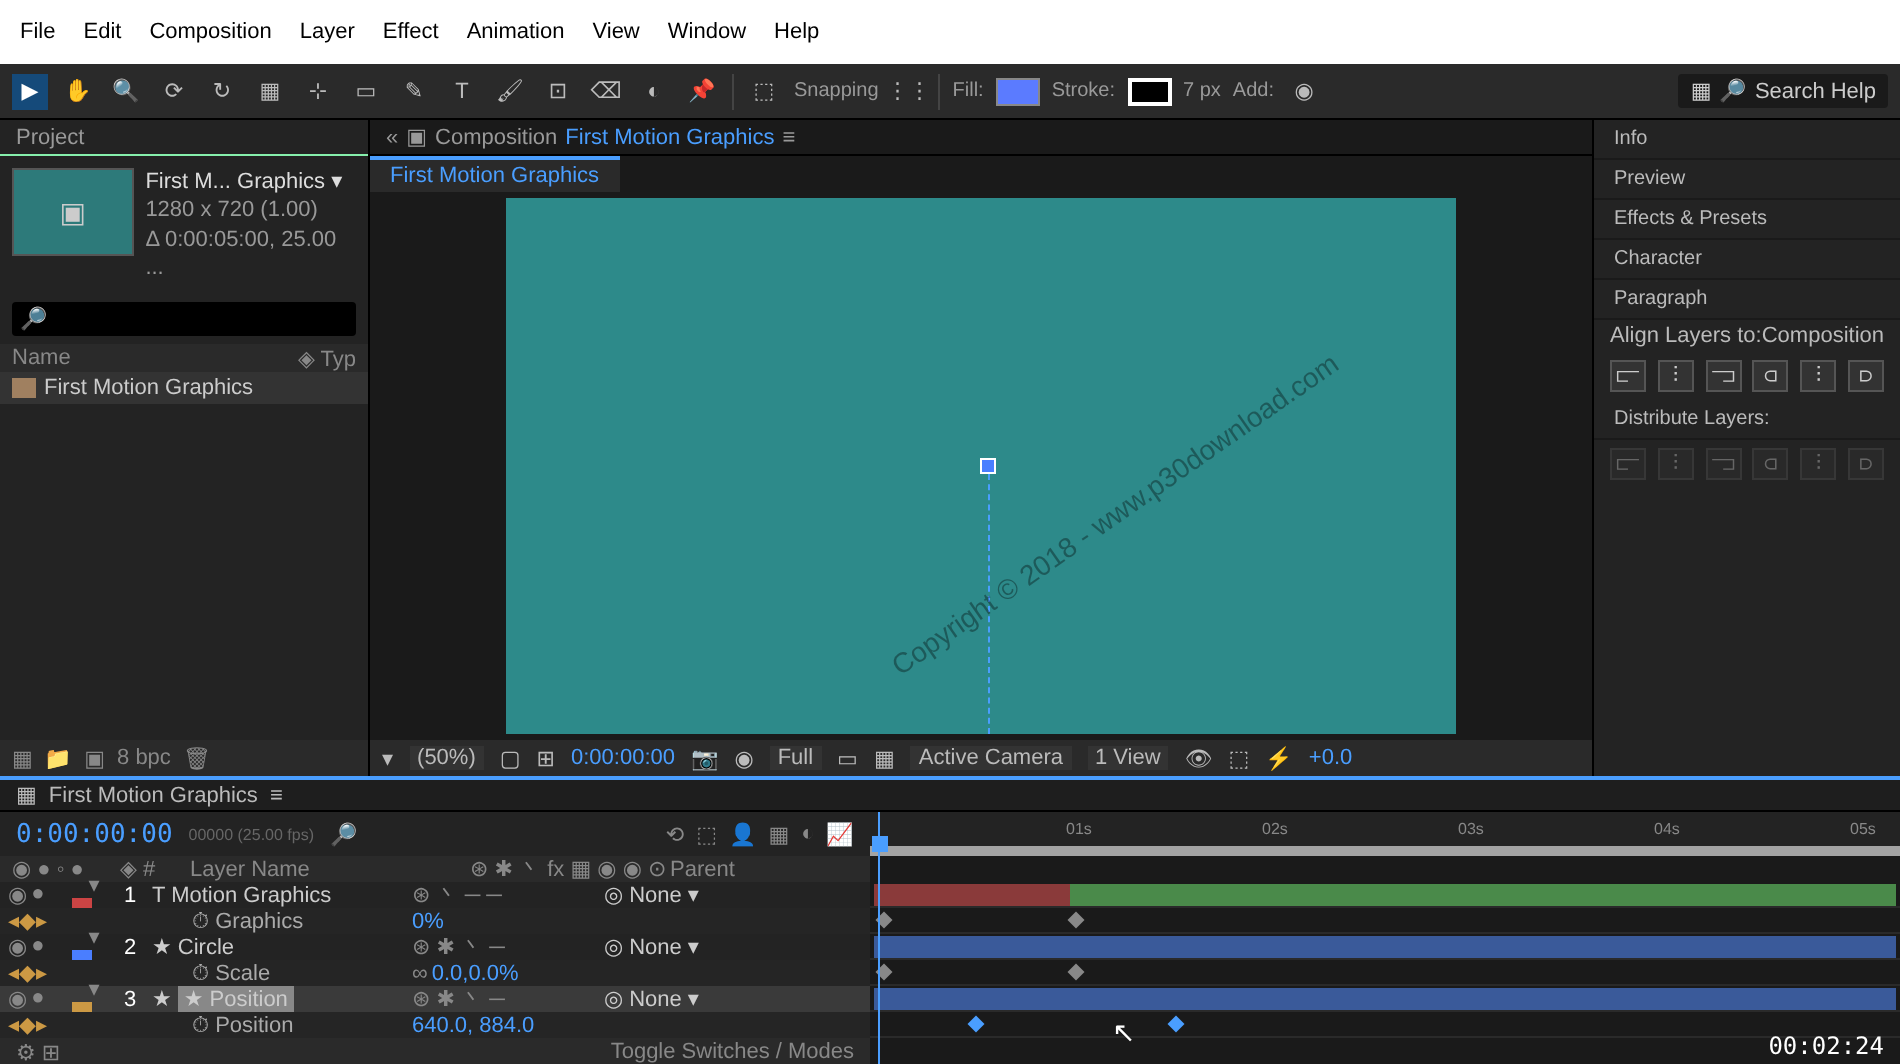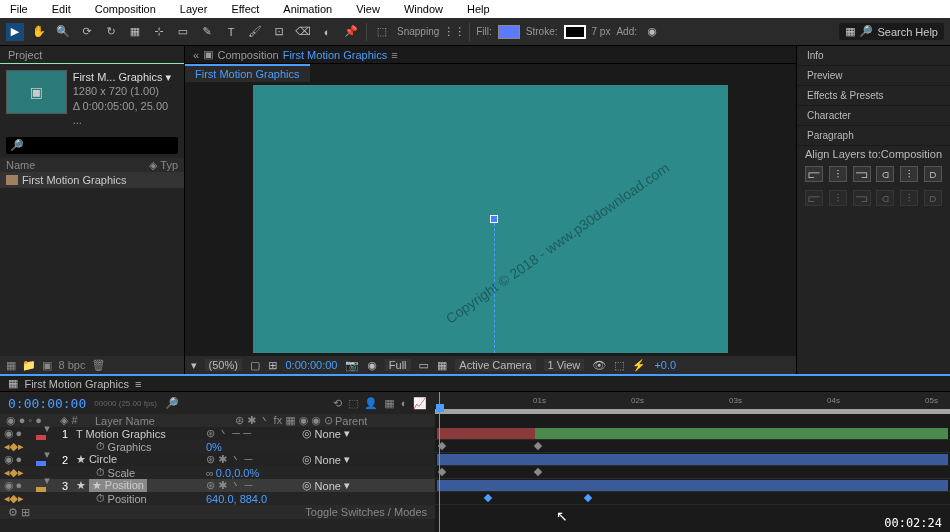--- a/index.html
+++ b/index.html
@@ -1,17 +1,17 @@
 <!DOCTYPE html>
 <html><head>
 <meta charset="utf-8">
 <style>
 *{margin:0;padding:0;box-sizing:border-box;font-family:"Segoe UI",Arial,sans-serif;font-size:11px;user-select:none}
 body{background:#1e1e1e;color:#ccc;width:950px;height:532px;overflow:hidden;position:relative}
-.menubar{background:#fff;color:#000;height:18px;display:flex;align-items:center;padding:0 4px;gap:12px}
+.menubar{background:#fff;color:#000;height:32px;display:flex;align-items:center;padding:0 4px;gap:2px}
 .menubar span{padding:0 6px;cursor:pointer}
 .toolbar{background:#2a2a2a;height:28px;display:flex;align-items:center;padding:0 6px;gap:6px;border-bottom:1px solid #000}
 .tool-ic{width:18px;height:18px;display:flex;align-items:center;justify-content:center;color:#bbb;cursor:pointer}
 .tool-ic.sel{background:#154a7a;color:#fff}
 .sep{width:1px;height:18px;background:#444}
 .toolbar .lbl{color:#999;font-size:10px}
 .fill-sw{width:22px;height:14px;background:#5b7bff;border:1px solid #888}
 .stroke-sw{width:22px;height:14px;background:#000;border:2px solid #fff}
 .search{margin-left:auto;display:flex;align-items:center;gap:4px;background:#1a1a1a;padding:2px 6px;border-radius:2px}
 .main{display:flex;height:328px}
@@ -220,20 +220,21 @@
       <span>Composition</span>
     </div>
     <div class="align-row">
       <div class="align-btn">⫍</div>
       <div class="align-btn">⫶</div>
       <div class="align-btn">⫎</div>
       <div class="align-btn">⫏</div>
       <div class="align-btn">⫶</div>
       <div class="align-btn">⫐</div>
     </div>
+    <div class="pnl">Distribute Layers:</div>
     <div class="align-row" style="opacity:.4">
       <div class="align-btn">⫍</div>
       <div class="align-btn">⫶</div>
       <div class="align-btn">⫎</div>
       <div class="align-btn">⫏</div>
       <div class="align-btn">⫶</div>
       <div class="align-btn">⫐</div>
     </div>
   </div>
 </div>

